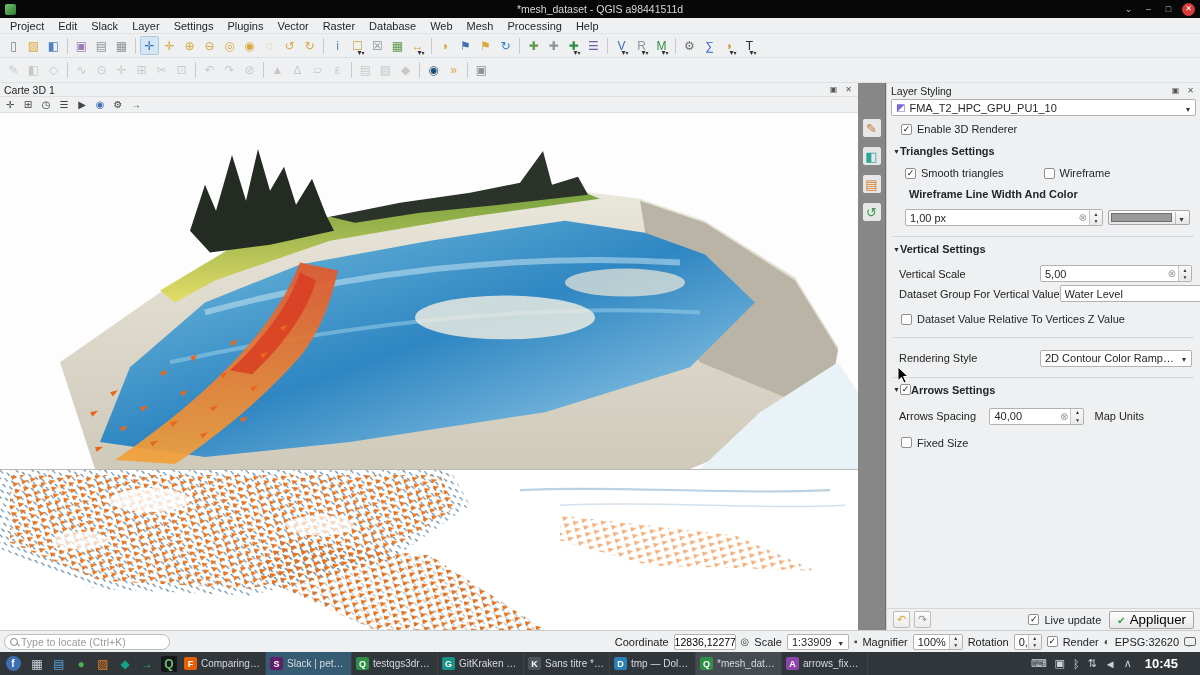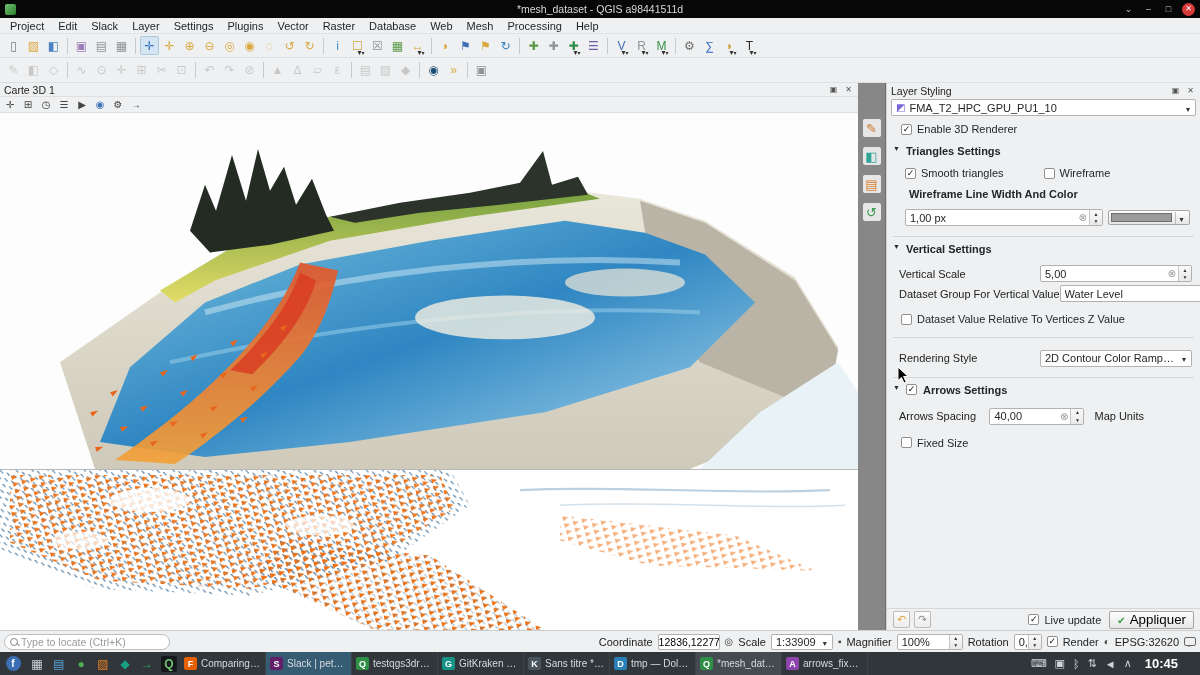--- a/index.html
+++ b/index.html
@@ -45,21 +45,21 @@
 #panel-header{height:15px;display:flex;align-items:center;padding:0 4px}
 .layer-combo{margin:1px 4px 0 4px}
 .combo{display:flex;align-items:center;border:1px solid #b2b2b2;background:#fff;height:17px;border-radius:2px;padding-left:4px;overflow:hidden}
 .cmb-txt{white-space:nowrap;overflow:hidden;text-overflow:ellipsis;flex:1}
 .caret{width:14px;text-align:center;flex:none}
 .caret::before{content:"▾";font-size:8px;color:#333}
 .mesh-ico{color:#7b68d8;margin-right:4px;font-size:10px;flex:none}
 .cb{display:inline-flex;align-items:center;gap:5px}
 .cb .box{width:11px;height:11px;border:1px solid #8f8f8f;background:#fff;border-radius:2px;display:flex;align-items:center;justify-content:center;flex:none}
 .cb.checked .box::after{content:"✓";font-size:9px;color:#111;margin-top:-1px}
-.sect{display:flex;gap:6px;margin-left:6px}
+.sect{display:flex;align-items:center;margin-left:6px}
 .tri{display:inline-flex}
 .tri::before{content:"▼";font-size:7px;color:#2b2b2b}
 .sect-lbl{font-weight:bold}
 .bold-lbl{font-weight:bold}
 .form-row{display:flex;align-items:center;margin:3px 8px 3px 12px}
 .ctrl{margin-left:auto;width:152px;flex:none}
 .spin{display:flex;align-items:center;border:1px solid #b2b2b2;background:#fff;height:17px;border-radius:2px;overflow:hidden}
 .spin .val{flex:1;padding:0 4px;white-space:nowrap;overflow:hidden}
 .spin .clr{flex:none;padding:0 2px;display:flex}
 .spin .clr::before{content:"⊗";font-size:10px;color:#999}
@@ -734,21 +734,21 @@
   <span class="sb-lbl">Coordinate</span>
   <input class="sb-box" style="width: 62px;" value="12836,12277">
   <span class="sb-ico">◎</span>
   <span class="sb-lbl">Scale</span>
   <div class="combo small" style="width:62px">
     <span class="cmb-txt">1:33909</span>
     <span class="caret"></span>
   </div>
   <span class="sb-ico">▪</span>
   <span class="sb-lbl">Magnifier</span>
-  <div class="spin small" style="width:66px">
+  <div class="spin small" style="width:50px">
     <span class="val">100%</span>
     <span class="steps">
         <span class="up"></span>
         <span class="dn"></span>
       </span>
   </div>
   <span class="sb-lbl">Rotation</span>
   <div class="spin small" style="width:28px">
     <span class="val">0,0 °</span>
     <span class="steps">

